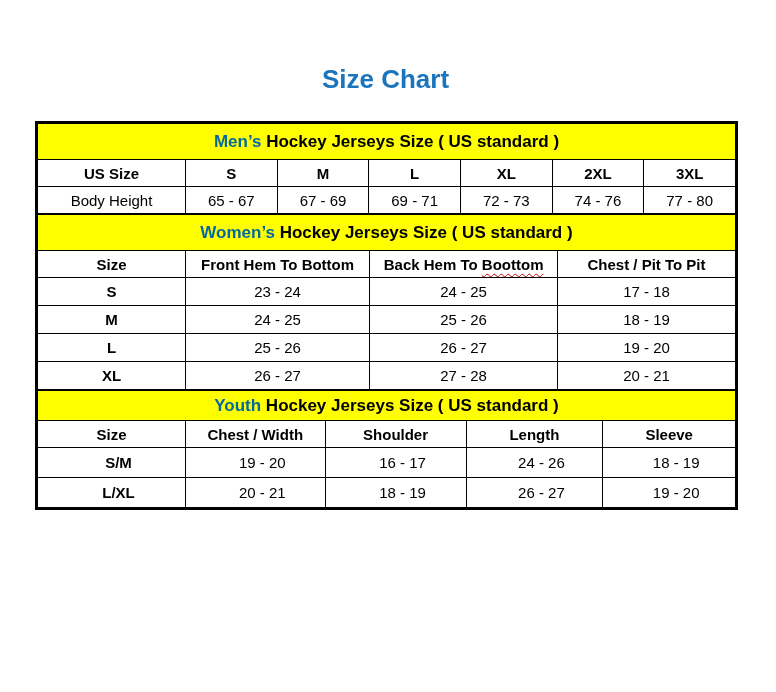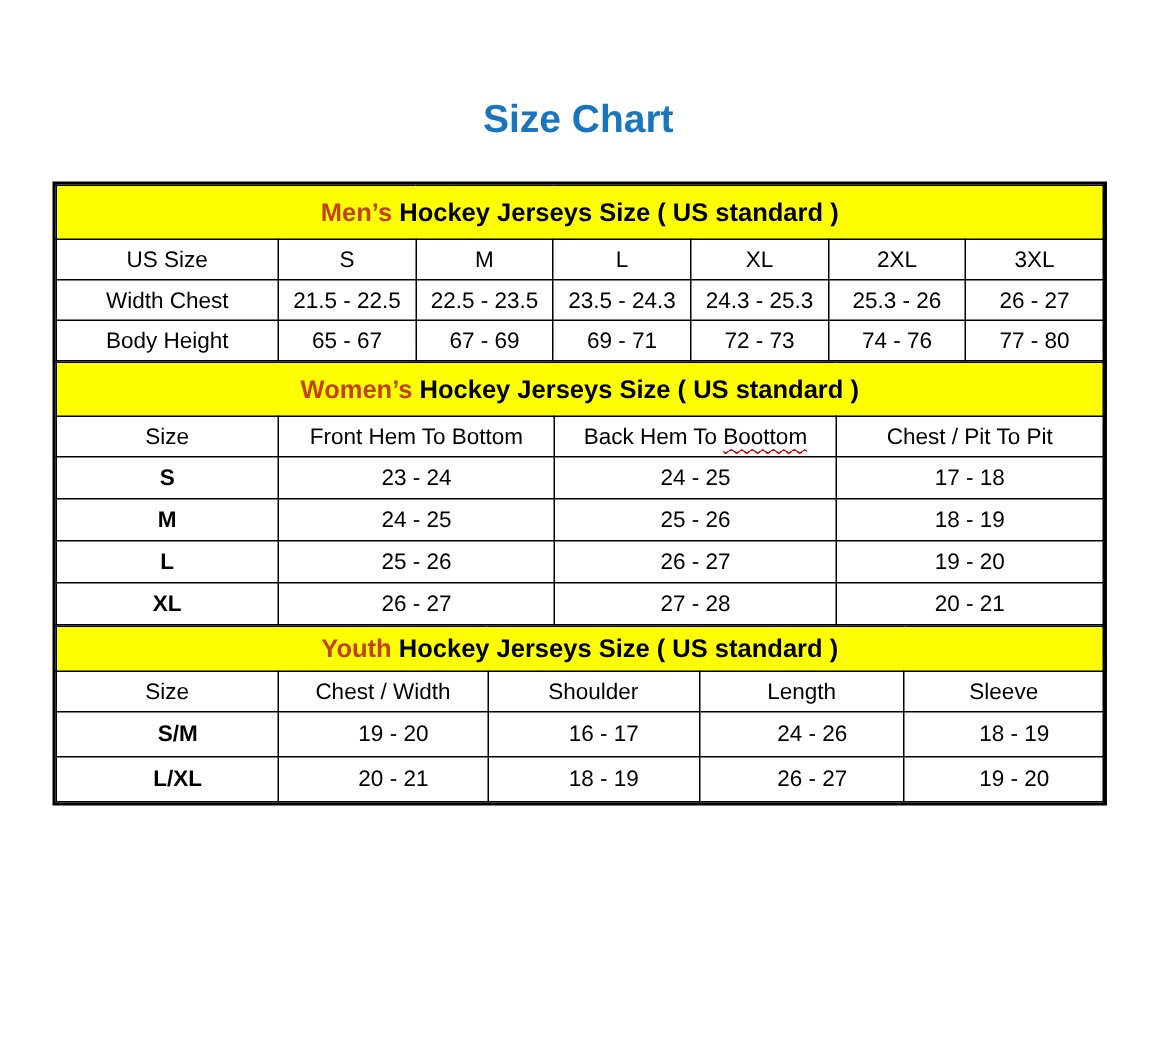--- a/index.html
+++ b/index.html
@@ -22,22 +22,22 @@
   table.tbl { width: 100%; border-collapse: collapse; table-layout: fixed; }
   .tbl th, .tbl td {
     border: 1.5px solid #000;
     padding: 0 2px;
     text-align: center; vertical-align: middle;
     font-size: 15px; color: #000;
     overflow: hidden; white-space: nowrap;
   }
   tr.band-row th { background: #FFFF00; font-size: 17px; font-weight: 700; height: 35px; }
   tr.band-row.small th { height: 29px; text-align: center; }
-  .accent { color: #c2410c; }
-  tr.hdr th { font-weight: 400; height: 26px; }
+  .accent { color: #0369a1; }
+  tr.hdr th { font-weight: 700; height: 26px; }
   table.mens  td { height: 26px; }
   table.womens td { height: 27px; }
   table.youth td { height: 29px; padding-left: 16px; }
   td.lbl-b { font-weight: 700; }
   .misspell {
     text-decoration-line: underline;
     text-decoration-style: wavy;
     text-decoration-color: #C00000;
     text-decoration-thickness: 1px;
     text-underline-offset: 3px;
@@ -74,29 +74,20 @@
         <th colspan="7"><span class="accent">Men’s</span><span> Hockey Jerseys Size ( US standard )</span></th>
       </tr>
       <tr class="hdr">
         <th>US Size</th>
         <th>S</th>
         <th>M</th>
         <th>L</th>
         <th>XL</th>
         <th>2XL</th>
         <th>3XL</th>
-      </tr>
-      <tr>
-        <td>Width Chest</td>
-        <td>21.5 - 22.5</td>
-        <td>22.5 - 23.5</td>
-        <td>23.5 - 24.3</td>
-        <td>24.3 - 25.3</td>
-        <td>25.3 - 26</td>
-        <td>26 - 27</td>
       </tr>
       <tr>
         <td>Body Height</td>
         <td>65 - 67</td>
         <td>67 - 69</td>
         <td>69 - 71</td>
         <td>72 - 73</td>
         <td>74 - 76</td>
         <td>77 - 80</td>
       </tr>

